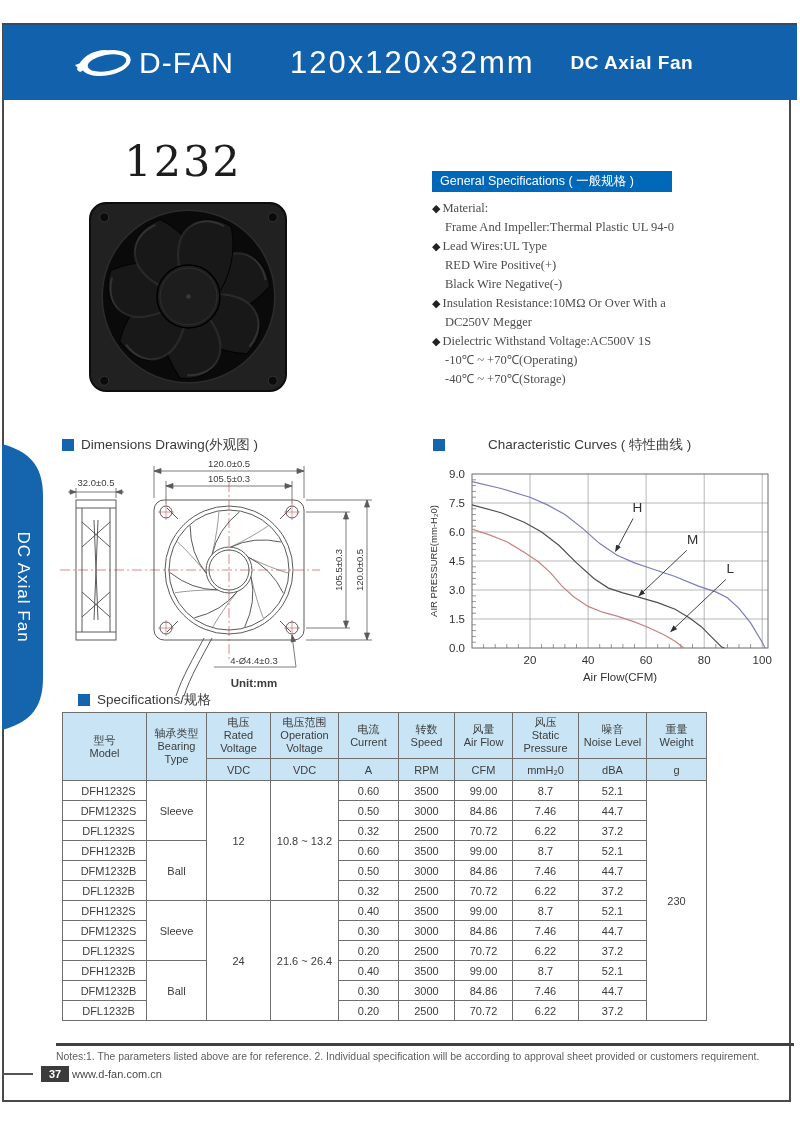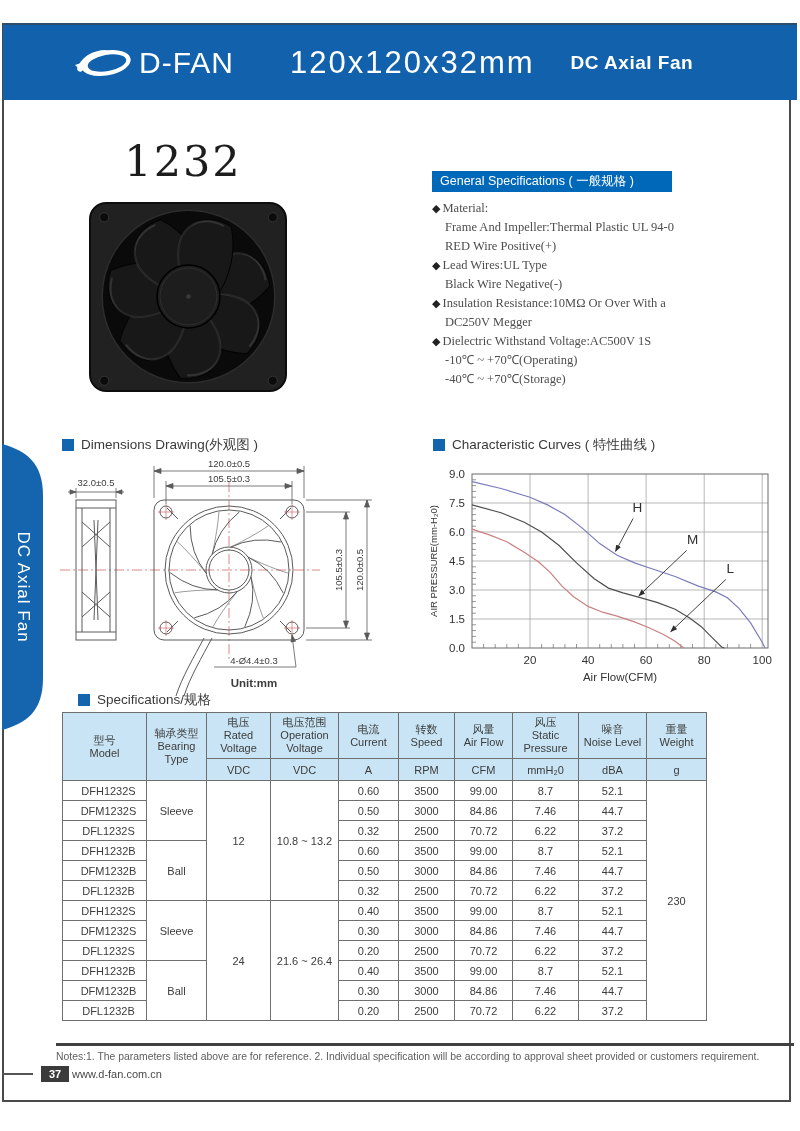--- a/index.html
+++ b/index.html
@@ -31,21 +31,21 @@
     color:#fff; font-size:12.5px; line-height:21px; padding-left:8px; }
   .gs-list { position:absolute; left:432px; top:199px; width:350px; font-size:12.5px;
     color:#4d4d4d; }
   .gs-line { line-height:19px; white-space:nowrap;font-family:Liberation Serif, serif; }
   .gs-line .diamond { color:#222; font-size:11px; margin-right:2px; }
   .gs-line.cont { padding-left:13px; }
 
   .sec-head { position:absolute; display:flex; align-items:center; font-size:13.5px; color:#3a3a3a; }
   .sec-head .sq { width:12px; height:12px; background:#1565ae; margin-right:7px; display:inline-block; }
   .dims-head { left:62px; top:436px; }
-  .curves-head { left:433px; top:436px; }
+  .curves-head { left:433px; top:436px;gap:36px; }
   .specs-head { left:62px; top:691px;margin-left:16px; }
 
   .dims-svg { position:absolute; left:54px; top:452px; }
   .dims-svg text { font-family:"Liberation Sans", sans-serif; fill:#3c3c3c; }
   .chart-box { position:absolute; left:426px; top:464px; }
   .chart-box text { font-family:"Liberation Sans", sans-serif; }
 
   #spec-table { position:absolute; left:62px; top:712px; border-collapse:collapse; table-layout:fixed;
     font-size:11px; color:#3c3c3c; }
   #spec-table th, #spec-table td { border:1px solid #6f6f6f; text-align:center; font-weight:400; padding:0; }
@@ -122,22 +122,22 @@
       </g>
     <circle cx="100" cy="97" r="31" fill="#1d1d1d" stroke="#000" stroke-width="1.5"></circle>
     <circle cx="100" cy="97" r="28" fill="none" stroke="#343434" stroke-width="0.7"></circle>
     <circle cx="100" cy="97" r="2.2" fill="#3a3a3a"></circle>
   </svg>
 
   <div class="gs-bar">General Specifications ( 一般规格 )</div>
   <div class="gs-list" id="gs-list">
       <div class="gs-line"><span class="diamond">◆</span>Material:</div>
       <div class="gs-line cont">Frame And Impeller:Thermal Plastic UL 94-0</div>
+      <div class="gs-line"><span class="diamond">◆</span>Lead Wires:UL Type</div>
       <div class="gs-line cont">RED Wire Positive(+)</div>
-      <div class="gs-line"><span class="diamond">◆</span>Lead Wires:UL Type</div>
       <div class="gs-line cont">Black Wire Negative(-)</div>
       <div class="gs-line"><span class="diamond">◆</span>Insulation Resistance:10MΩ Or Over With a</div>
       <div class="gs-line cont">DC250V Megger</div>
       <div class="gs-line"><span class="diamond">◆</span>Dielectric Withstand Voltage:AC500V 1S</div>
       <div class="gs-line cont">-10℃ ~ +70℃(Operating)</div>
       <div class="gs-line cont">-40℃ ~ +70℃(Storage)</div>
     </div>
 
   <div class="sec-head dims-head">
     <span class="sq"></span>

